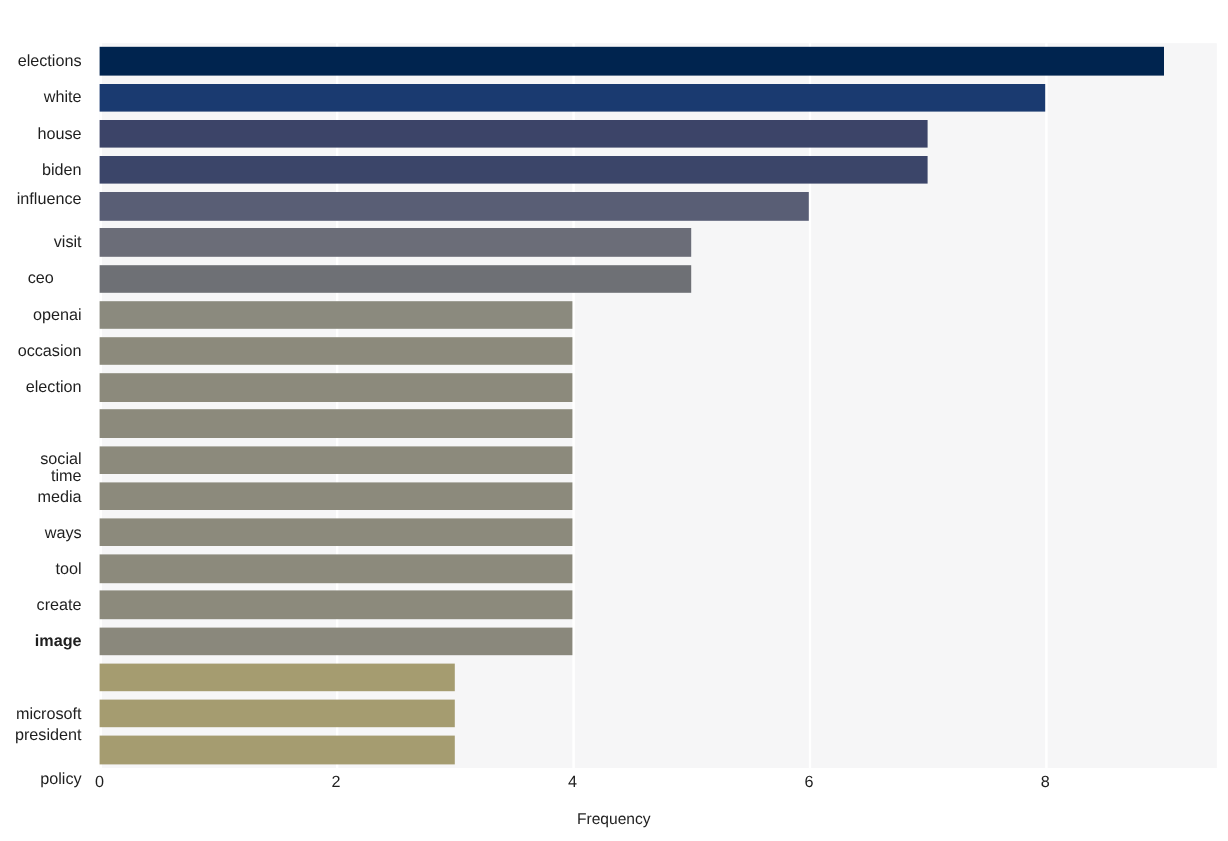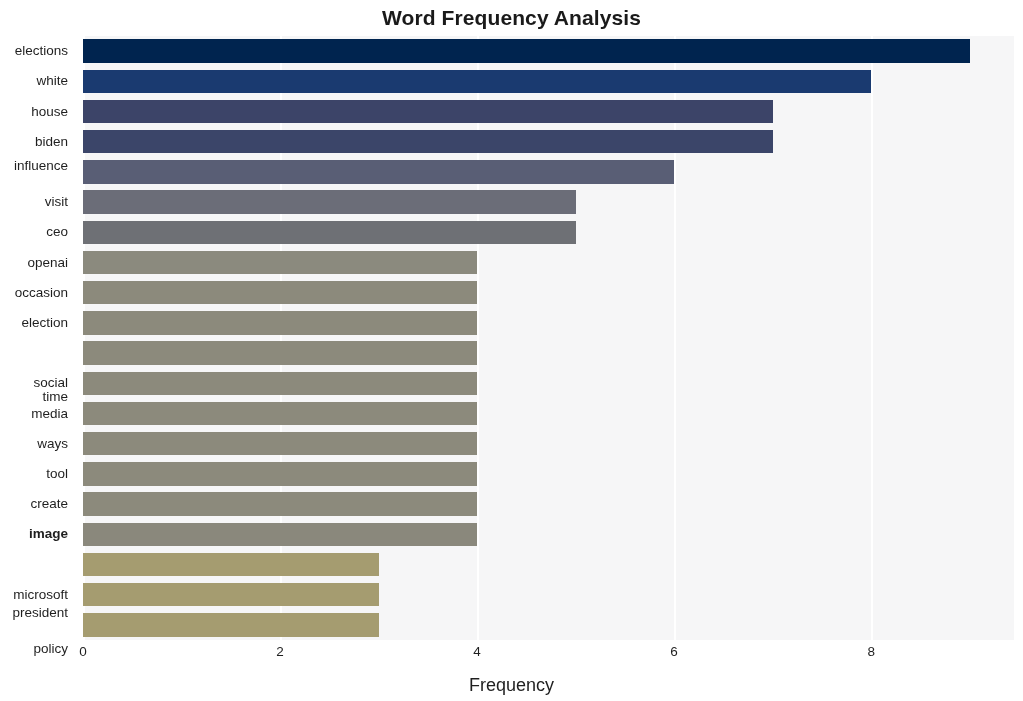--- a/index.html
+++ b/index.html
@@ -94,30 +94,29 @@
     font-size: 13.5px;
     color: #1f1f1f;
     line-height: 1;
   }
   #xaxis-title {
     position: absolute;
     left: 0;
     top: 675px;
     width: 1023px;
     text-align: center;
-    font-size: 18px;
+    font-size: 13px;
     color: #1f1f1f;
   }
 </style>
 </head>
 <body>
 
 <div id="figure">
 
-  <div id="chart-title">Word Frequency Analysis</div>
 
   <div id="plot-area">
     <div id="gridlines-layer">
         <div class="gridline" style="left: 0px;"></div>
         <div class="gridline" style="left: 197.037px;"></div>
         <div class="gridline" style="left: 394.074px;"></div>
         <div class="gridline" style="left: 591.111px;"></div>
         <div class="gridline" style="left: 788.148px;"></div>
       </div>
     <div id="bars-layer">
@@ -184,21 +183,21 @@
       </div>
   </div>
 
   <div id="ylabels">
       <div class="ytick-label" style="top: 8.1px; padding-right: 8px;">elections</div>
       <div class="ytick-label" style="top: 38.3px; padding-right: 8px;">white</div>
       <div class="ytick-label" style="top: 68.5px; padding-right: 8px;">house</div>
       <div class="ytick-label" style="top: 98.7px; padding-right: 8px;">biden</div>
       <div class="ytick-label" style="top: 123px; padding-right: 8px;">influence</div>
       <div class="ytick-label" style="top: 159.1px; padding-right: 8px;">visit</div>
-      <div class="ytick-label" style="top: 189.3px; padding-right: 8px;">ceo</div>
+      <div class="ytick-label" style="top: 189.3px; padding-right: 8px; text-align: center;">ceo</div>
       <div class="ytick-label" style="top: 219.5px; padding-right: 8px;">openai</div>
       <div class="ytick-label" style="top: 249.7px; padding-right: 8px;">occasion</div>
       <div class="ytick-label" style="top: 279.9px; padding-right: 8px;">election</div>
       <div class="ytick-label" style="top: 310.1px; padding-right: 8px; margin-top: 44px;">time</div>
       <div class="ytick-label" style="top: 340.3px; padding-right: 8px;">social</div>
       <div class="ytick-label" style="top: 370.5px; padding-right: 8px;">media</div>
       <div class="ytick-label" style="top: 400.7px; padding-right: 8px;">ways</div>
       <div class="ytick-label" style="top: 430.9px; padding-right: 8px;">tool</div>
       <div class="ytick-label" style="top: 461.1px; padding-right: 8px;">create</div>
       <div class="ytick-label" style="top: 491.3px; padding-right: 8px; font-weight: bold;">image</div>

